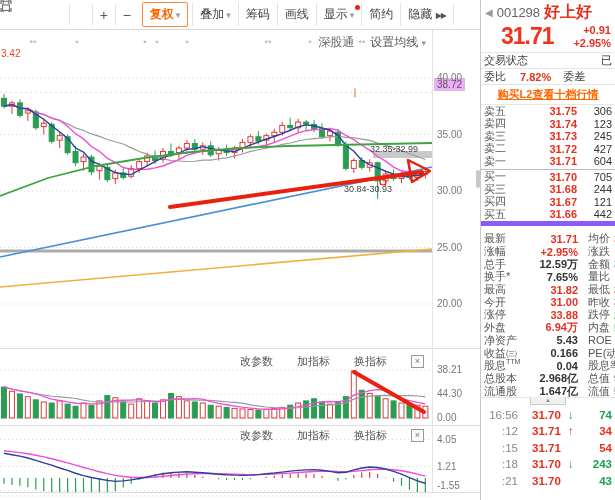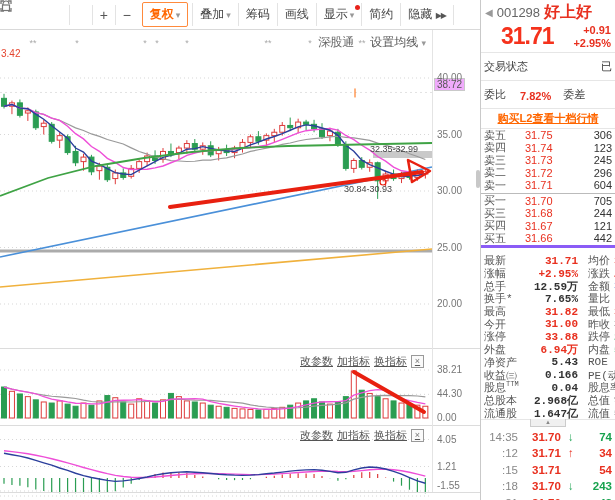--- a/index.html
+++ b/index.html
@@ -14,21 +14,21 @@
   .tbtn{position:relative;border-left:1px solid #e3e3e3;padding:3px 7px;font-size:12px;color:#444;
     white-space:nowrap;cursor:pointer;}
   .tbtn.accent{border:1px solid #ff8a3c;border-radius:2px;color:#f60;font-weight:bold;margin:0 4px;}
   .tbtn .caret{color:#999;font-size:9px;margin-left:2px;}
   .tbtn .dot{position:absolute;top:2px;right:1px;width:5px;height:5px;border-radius:50%;background:#e8221a;}
   .tbtn .suffix{font-size:8px;color:#555;letter-spacing:-1px;}
   
   .subbar{position:absolute;top:34px;right:54px;display:flex;gap:16px;font-size:12px;color:#555;z-index:5;}
   .subbar .caret{color:#999;font-size:9px;}
   
-  .phead{position:absolute;right:56px;display:flex;gap:4px;font-size:11px;color:#555;z-index:5;align-items:center;text-decoration:underline;}
+  .phead{position:absolute;right:56px;display:flex;gap:24px;font-size:11px;color:#555;z-index:5;align-items:center;}
   .phead .lnk{cursor:pointer;}
   .phead .closebox{width:11px;height:11px;border:1px solid #999;color:#777;font-size:9px;line-height:10px;
      text-align:center;cursor:pointer;background:#fafafa;}
   
   .axlab{position:absolute;font-size:10px;color:#777;left:437px;white-space:nowrap;}
   .axtag{position:absolute;left:434px;font-size:10px;color:#555;background:#f0abfc;border:1px solid #c9c9c9;
      padding:0 2px;line-height:11px;}
   .chart-note{position:absolute;font-size:9px;color:#444;white-space:nowrap;z-index:4;}
   .corner-price{position:absolute;left:1px;top:48px;font-size:10px;color:#e5452f;z-index:4;}
   .hline{position:absolute;left:0;width:480px;height:0;border-top:1px solid #dcdcdc;}
@@ -39,36 +39,36 @@
      border-left:1px solid #c9c9c9;font-size:11px;}
   .q-head{padding:2px 2px 0 2px;}
   .q-row1{display:flex;align-items:center;gap:4px;padding-left:2px;}
   .q-back{color:#999;font-size:10px;}
   .q-code{color:#666;font-size:13px;}
   .q-name{color:#e8301f;font-size:16px;font-weight:bold;}
   .q-row2{display:flex;align-items:center;justify-content:space-between;padding:0 2px 2px 18px;}
   .q-price{color:#f5321c;font-size:23px;font-weight:bold;letter-spacing:-1px;}
   .q-chg{ text-align:right;color:#e8301f;font-weight:bold;font-size:11px;line-height:13px;}
   .sec{border-top:1px solid #e6e6e6;}
-  .kv{display:flex;align-items:flex-end;padding:6px 3px;}
+  .kv{display:flex;align-items:center;padding:0 3px;}
   .kv .lab{color:#444;}
   .kv .val{margin-left:auto;}
   .red{color:#e8301f;}
   .green{color:#17a24e;}
   .blue{color:#2f6fce;}
   .dark{color:#333;}
   .b{font-weight:bold;}
   .l2row{text-align:center;padding:2px 0;border-top:1px solid #e6e6e6;border-bottom:1px solid #e6e6e6;}
   .l2link{color:#f60;text-decoration:underline;font-weight:bold;font-size:11px;cursor:pointer;}
   .qq-row{display:flex;align-items:center;height:12.5px;padding:0 3px;gap:15px;}
   .qq-row .lab{color:#555;width:26px;}
-  .qq-row .pr{width:52px;text-align:left;font-weight:normal;}
+  .qq-row .pr{width:52px;text-align:right;font-weight:bold;}
   .qq-row .vv{margin-left:auto;color:#333;}
   .qq-sep{border-top:1px solid #bbb;margin:1px 0;}
-  .stats{border-top:3px solid #8b5cf6;padding-top:7px;font-family:Liberation Mono, monospace;}
+  .stats{border-top:5px solid #8b5cf6;padding-top:7px;}
   .st-row{display:flex;align-items:center;height:12.7px;padding-left:3px;white-space:nowrap;overflow:hidden;}
   .st-row .l1{color:#555;width:47px;flex:none;}
   .st-row .v1{width:47px;flex:none;text-align:right;font-weight:bold;}
   .st-row .l2{color:#555;margin-left:10px;flex:none;}
   .st-row .v2{font-weight:bold;margin-left:4px;flex:none;}
   .st-row sup{font-size:7px;}
   .collapse-bar{position:relative;height:8px;border-top:1px solid #e6e6e6;}
   .collapse-tab{position:absolute;left:50%;top:-1px;transform:translateX(-50%);width:34px;height:7px;
      background:#f0f0f0;border:1px solid #ccc;border-top:none;color:#888;font-size:6px;line-height:6px;
      text-align:center;cursor:pointer;}
@@ -455,21 +455,21 @@
         <span class="vv">123</span>
       </div>
       <div class="qq-row">
         <span class="lab">卖三</span>
         <span class="pr red">31.73</span>
         <span class="vv">245</span>
       </div>
       <div class="qq-row">
         <span class="lab">卖二</span>
         <span class="pr red">31.72</span>
-        <span class="vv">296</span>
+        <span class="vv">427</span>
       </div>
       <div class="qq-row">
         <span class="lab">卖一</span>
         <span class="pr red">31.71</span>
         <span class="vv">604</span>
       </div>
     </div>
   <div class="qq-sep"></div>
   <div id="buy-rows">
       <div class="qq-row">
@@ -568,21 +568,21 @@
         <span class="v1 dark">1.647亿</span>
         <span class="l2">流值</span>
         <span class="v2 dark">52.</span>
       </div>
     </div>
   <div class="collapse-bar">
     <span class="collapse-tab">▲</span>
   </div>
   <div id="tick-rows" class="ticks">
       <div class="tk-row">
-        <span class="tm">14:35</span>
+        <span class="tm">16:56</span>
         <span class="pr red">31.70</span>
         <span class="ar green">↓</span>
         <span class="vv green">74</span>
       </div>
       <div class="tk-row">
         <span class="tm">:12</span>
         <span class="pr red">31.71</span>
         <span class="ar red">↑</span>
         <span class="vv red">34</span>
       </div>

